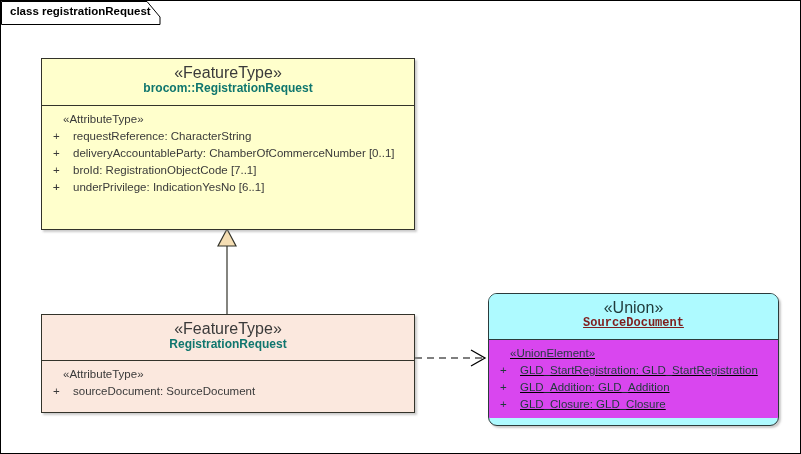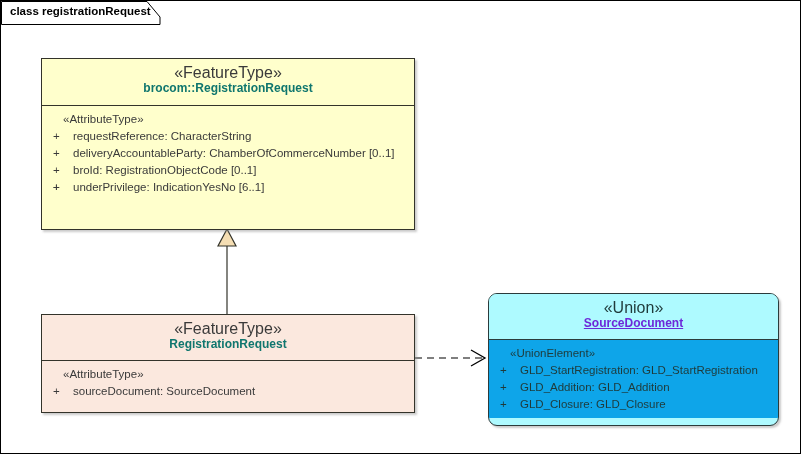--- a/index.html
+++ b/index.html
@@ -137,30 +137,30 @@
   #class-sourcedocument {
     left: 487px;
     top: 292px;
     width: 291px;
     height: 133px;
     background: #aefaff;
     border-color: #2b3b3b;
     border-radius: 9px;
   }
   #class-sourcedocument .uml-header { background: #aefaff; height: 45px; }
-  #class-sourcedocument .uml-compartment { background: #0ea5e9; }
+  #class-sourcedocument .uml-compartment { background: #d946ef; text-decoration: underline; }
   #class-sourcedocument .uml-divider { border-top-color: #2b3b3b; }
   #class-sourcedocument .uml-stereotype,
   #class-sourcedocument .compartment-stereotype,
   #class-sourcedocument .attr-row,
   #class-sourcedocument .attr-vis,
   #class-sourcedocument .attr-text {
     color: #1f3a3a;
   }
-  #class-sourcedocument .uml-name { color: #6d28d9; }
+  #class-sourcedocument .uml-name { color: #7f1d1d; font-family: Liberation Mono, monospace; }
 
   
   .connector {
     position: absolute;
     left: 0;
     top: 0;
     width: 801px;
     height: 454px;
     pointer-events: none;
   }
@@ -201,21 +201,21 @@
       <div class="attr-row">
         <span class="attr-vis">+</span>
         <span class="attr-text">requestReference: CharacterString</span>
       </div>
       <div class="attr-row">
         <span class="attr-vis">+</span>
         <span class="attr-text">deliveryAccountableParty: ChamberOfCommerceNumber [0..1]</span>
       </div>
       <div class="attr-row">
         <span class="attr-vis">+</span>
-        <span class="attr-text">broId: RegistrationObjectCode [0..1]</span>
+        <span class="attr-text">broId: RegistrationObjectCode [7..1]</span>
       </div>
       <div class="attr-row">
         <span class="attr-vis">+</span>
       </div>
       <div class="attr-row">
         <span class="attr-vis">+</span>
         <span class="attr-text">underPrivilege: IndicationYesNo [6..1]</span>
       </div>
     </div>
   </div>

